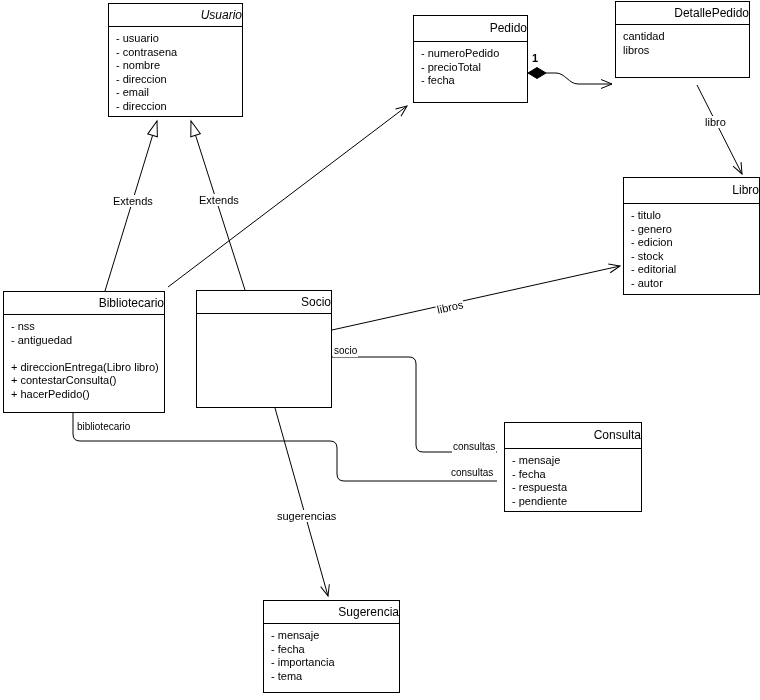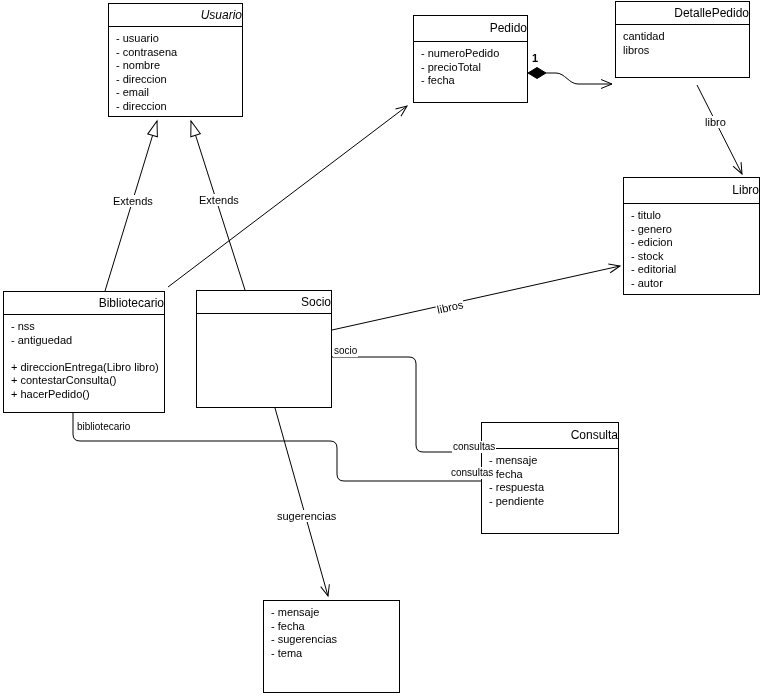--- a/index.html
+++ b/index.html
@@ -133,35 +133,36 @@
         <div class="member-line">+ direccionEntrega(Libro libro)</div>
         <div class="member-line">+ contestarConsulta()</div>
         <div class="member-line">+ hacerPedido()</div>
       </div>
   </div>
 
   <div class="uml-class" style="left:196px;top:290px;width:136px;height:118px">
     <div class="uml-title">Socio</div>
   </div>
 
-  <div class="uml-class" style="left:481px;top:422px;width:138px;height:112px">
+  <div class="uml-class" style="left:504px;top:422px;width:138px;height:90px">
     <div class="uml-title" style="height:25px;line-height:25px">Consulta</div>
     <div class="uml-members">
         <div class="member-line">- mensaje</div>
         <div class="member-line">- fecha</div>
         <div class="member-line">- respuesta</div>
         <div class="member-line">- pendiente</div>
       </div>
   </div>
 
   <div class="uml-class" style="left:263px;top:600px;width:137px;height:93px">
+    <div class="uml-title">Sugerencia</div>
     <div class="uml-members">
         <div class="member-line">- mensaje</div>
         <div class="member-line">- fecha</div>
-        <div class="member-line">- sugerencias</div>
+        <div class="member-line">- importancia</div>
         <div class="member-line">- tema</div>
       </div>
   </div>
 
   <div class="edge-label" style="left:112px;top:195px">Extends</div>
   <div class="edge-label" style="left:198px;top:194px">Extends</div>
   <div class="edge-label rot" style="left:436px;top:301px">libros</div>
   <div class="edge-label small" style="left:333px;top:345px">socio</div>
   <div class="edge-label small" style="left:452px;top:441px">consultas</div>
   <div class="edge-label small" style="left:450px;top:467px">consultas</div>

